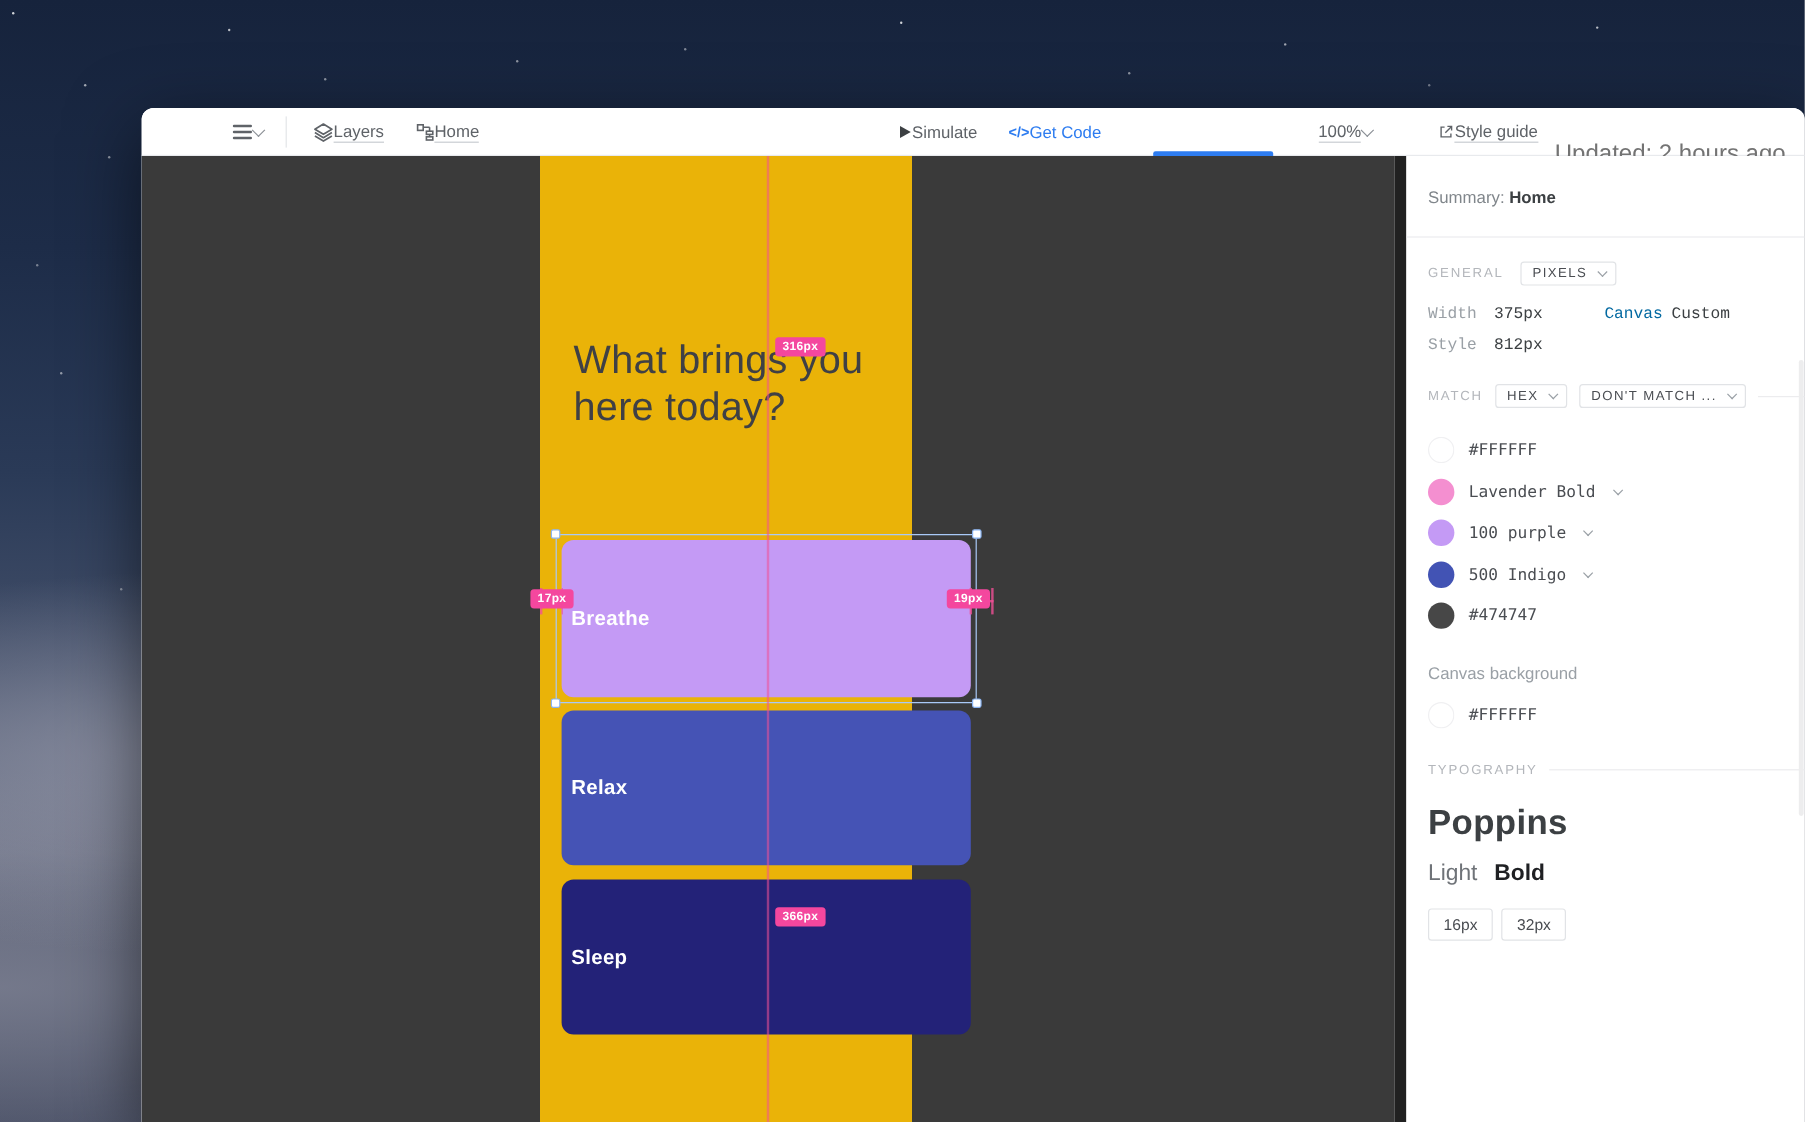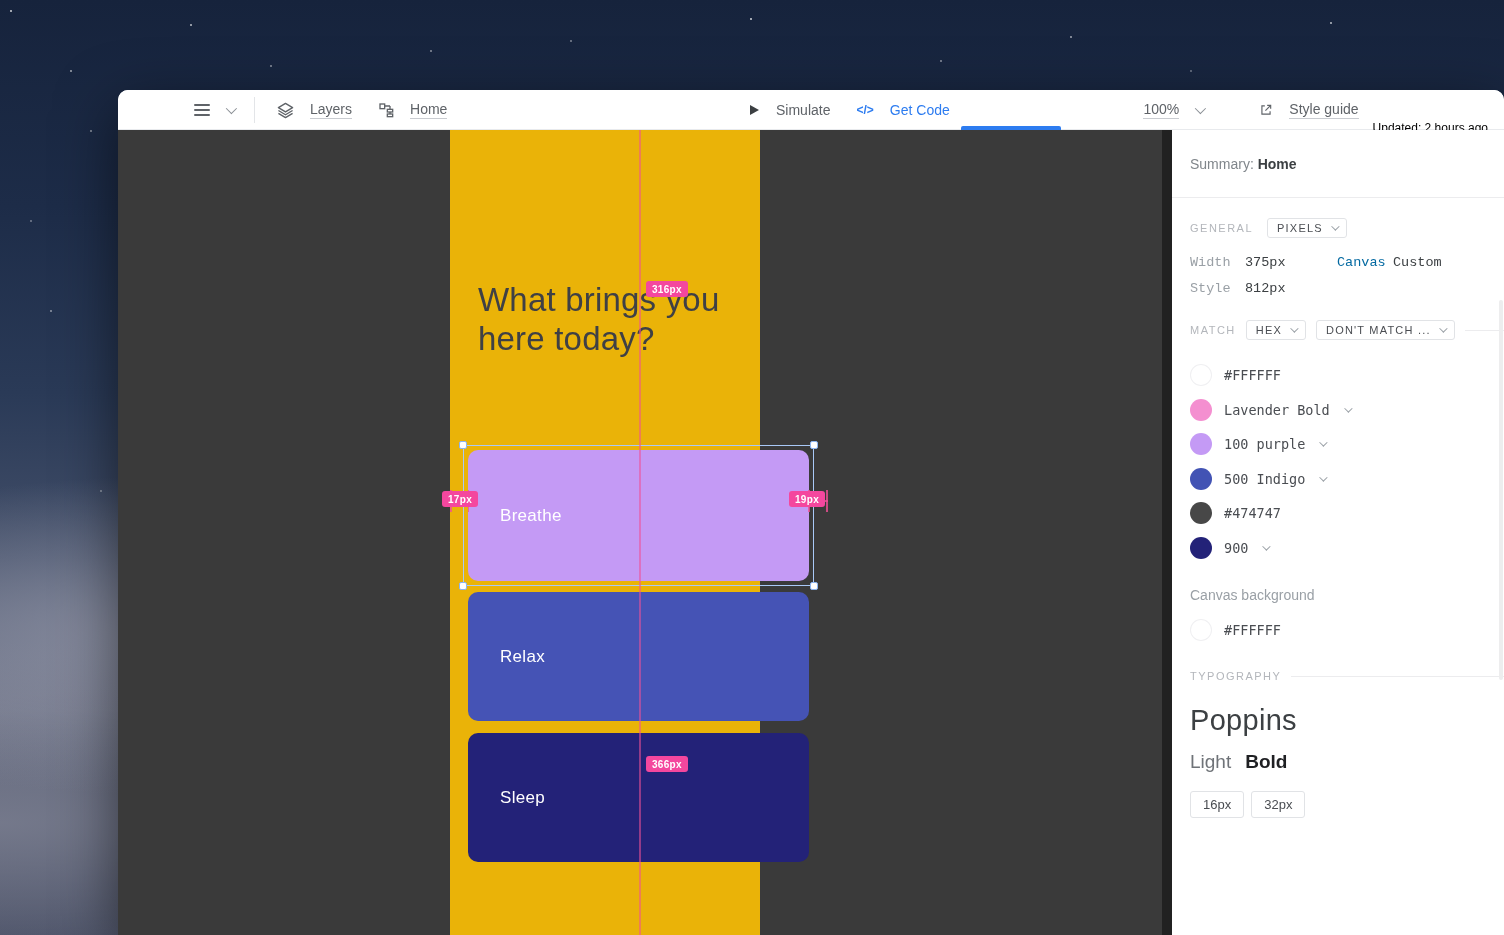--- a/index.html
+++ b/index.html
@@ -28,45 +28,45 @@
   .window { position:absolute; left:118px; top:90px; right:0; bottom:0;
     border-radius:10px 10px 0 0; overflow:hidden; background:#fff;
     box-shadow:0 18px 60px rgba(0,0,0,.55); }
 
   
   .toolbar { position:relative; height:40px; background:#fff; border-bottom:1px solid #e8eaed; }
   .tb-group { position:absolute; top:0; height:40px; display:flex; align-items:center; }
   .tb-left   { left:0; padding-left:76px; }
   .tb-center { left:630px; }
   .tb-right  { right:16px; }
-  .tb-item { display:flex; align-items:center; gap:16px; color:#5f6368; font-size:14px; cursor:pointer; }
+  .tb-item { display:flex; align-items:center; gap:0; color:#5f6368; font-size:14px; cursor:pointer; }
   .tb-item + .tb-item { margin-left:26px; }
   .tb-underlined { border-bottom:1px solid #c9ccd1; padding-bottom:1px; }
   .tb-divider { width:1px; height:26px; background:#e3e5e8; margin:0 22px 0 20px; }
   .hamburger { display:inline-block; width:16px; }
   .hamburger span { display:block; height:2px; background:#5f6368; margin:3px 0; border-radius:1px; }
   .chev { display:inline-block; width:8px; height:8px; border-right:1.6px solid #8a8f95; border-bottom:1.6px solid #8a8f95; transform:rotate(45deg) translateY(-2px); }
   .icon-svg { flex:0 0 auto; }
   .get-code { color:#2d7cf0; font-weight:500; }
   .get-code-underline { position:absolute; left:213px; top:36px; width:100px; height:4px; background:#2d7cf0; border-radius:2px 2px 0 0; }
-  .updated { color:#000000; font-size:12px; margin-left:14px;margin-top:36px; }
+  .updated { color:#737373; font-size:20px; margin-left:14px;margin-top:36px; }
   .zoom-label { font-size:14px; color:#5f6368; }
 
   
   .workspace { position:absolute; left:0; top:40px; right:0; bottom:0; }
   .canvas { position:absolute; left:0; top:0; width:1044px; height:100%; background:#3a3a3a; overflow:hidden; }
   .canvas-scrollbar { position:absolute; left:1044px; top:0; width:10px; height:100%; background:#212121; }
 
   
   .artboard { position:absolute; left:332px; top:0; width:310px; height:805px; background:#eab308; }
   .artboard-heading { position:absolute; left:28px; top:150px; width:300px;
     font-size:33px; line-height:39px; font-weight:300; color:#3f4045; letter-spacing:.2px; }
 
   .ab-btn { position:absolute; left:18px; width:341px; border-radius:10px; display:flex; align-items:center;
-    padding-left:32px; color:#fff; font-weight:400; font-size:17px; letter-spacing:.3px; cursor:pointer; }
+    padding-left:8px; color:#fff; font-weight:700; font-size:17px; letter-spacing:.3px; cursor:pointer; }
   .btn-breathe { top:320px; height:131px; }
   .btn-relax   { top:462px; height:129px; }
   .btn-sleep   { top:603px; height:129px; }
 
   
   .selection { position:absolute; left:13px; top:315px; width:351px; height:141px;
     border:1.5px solid #a9c9f7; border-radius:4px; pointer-events:none; }
   .handle { position:absolute; width:8px; height:8px; background:#fff; border:1.5px solid #8ab4f2; border-radius:2px; }
   .h-tl{left:-5px;top:-5px;} .h-tr{right:-5px;top:-5px;} .h-bl{left:-5px;bottom:-5px;} .h-br{right:-5px;bottom:-5px;}
 
@@ -111,21 +111,21 @@
   .swatch { width:22px; height:22px; border-radius:50%; flex:0 0 auto; }
   .swatch.bordered { box-shadow:inset 0 0 0 1px #f0f0f2; }
   .color-name { font-family:"DejaVu Sans Mono", monospace; font-size:13.5px; color:#4a4d52; }
   .color-item .chev { width:6px; height:6px; border-color:#9aa0a6; margin-left:2px; }
 
   .canvas-bg-label { margin-top:22px; font-size:14px; color:#9aa0a6; }
   .canvas-bg-row { margin-top:16px; display:flex; align-items:center; gap:12px; }
 
   .typo-row { margin-top:29px; display:flex; align-items:center; gap:10px; }
   .typo-row .rule { flex:1; height:1px; background:#ececee; margin-right:-20px; }
-  .font-name { margin-top:22px; font-size:29px; font-weight:400; color:#3c4043; letter-spacing:.3px; }
+  .font-name { margin-top:22px; font-size:29px; font-weight:700; color:#3c4043; letter-spacing:.3px; }
   .weights { margin-top:14px; font-size:19px; }
   .w-light { font-weight:300; color:#6f7378; margin-right:14px; }
   .w-bold { font-weight:700; color:#1f2023; }
   .sizes { margin-top:18px; display:flex; gap:7px; }
   .size-chip { border:1px solid #e1e3e6; border-radius:3px; padding:5px 12px; font-size:13px; color:#4a4d52; background:#fff; cursor:pointer; }
 
   .sb-scrollbar { position:absolute; right:1px; top:170px; width:4px; height:380px; background:#ededee; border-radius:2px; }
 </style>
 </head>
 <body>
@@ -294,25 +294,20 @@
             </div>
             <div class="color-item">
               <span class="swatch" style="background-color: rgb(66, 83, 180);"></span>
               <span class="color-name">500 Indigo</span>
               <span class="chev"></span>
             </div>
             <div class="color-item">
               <span class="swatch" style="background-color: rgb(71, 71, 71);"></span>
               <span class="color-name">#474747</span>
             </div>
-            <div class="color-item">
-              <span class="swatch" style="background-color: rgb(35, 34, 120);"></span>
-              <span class="color-name">900</span>
-              <span class="chev"></span>
-            </div>
           </div>
 
           <div class="canvas-bg-label">Canvas background</div>
           <div class="canvas-bg-row">
             <span class="swatch bordered" style="background-color: rgb(255, 255, 255);"></span>
             <span class="color-name">#FFFFFF</span>
           </div>
 
           <div class="typo-row">
             <span class="section-label">TYPOGRAPHY</span>

